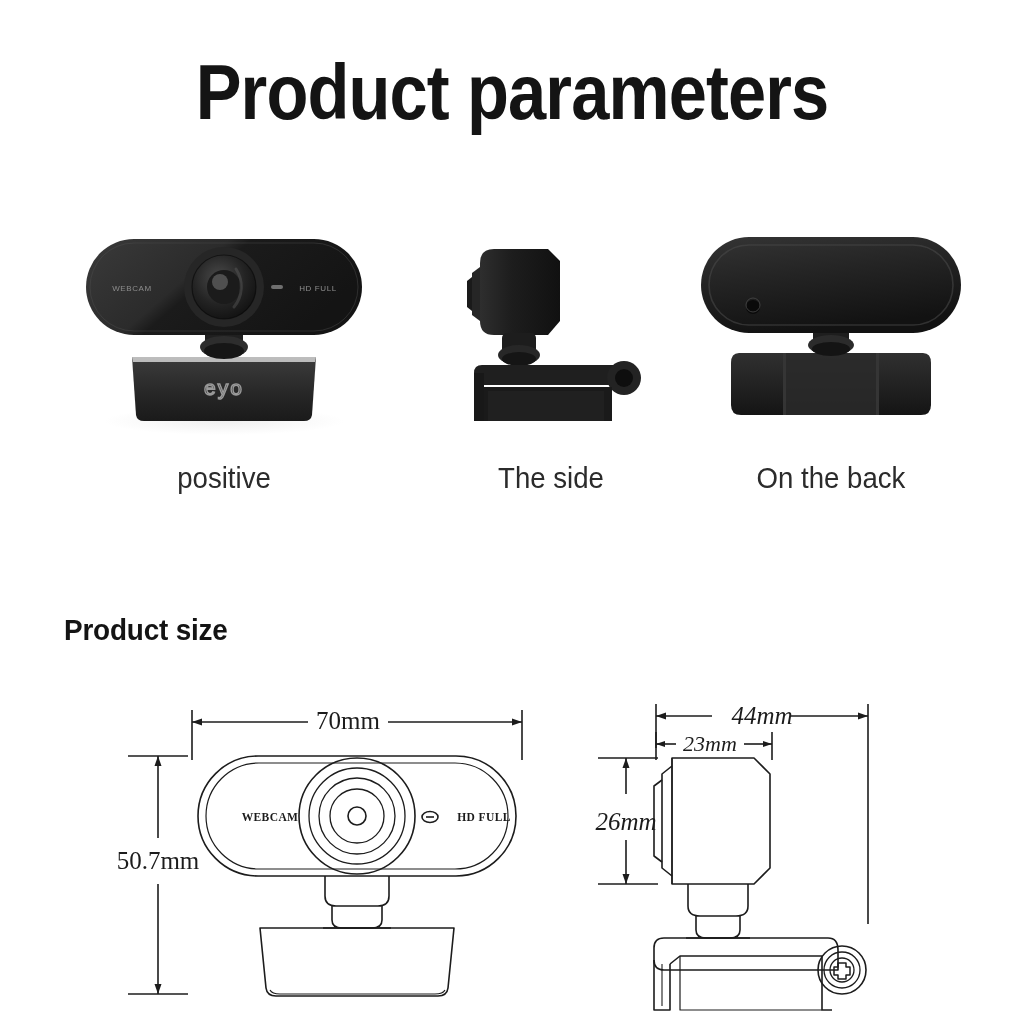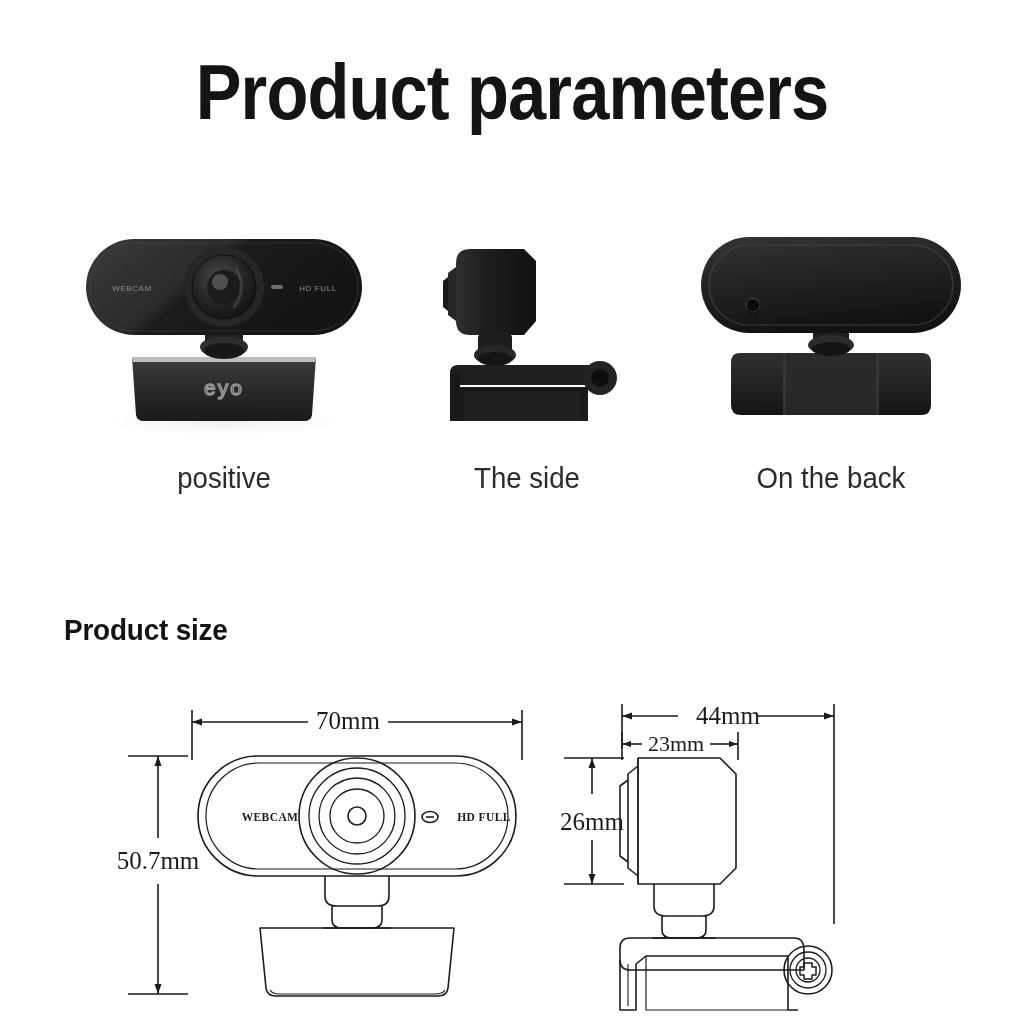--- a/index.html
+++ b/index.html
@@ -58,21 +58,21 @@
     width: 100%;
     text-align: center;
     font-family: "Liberation Sans Narrow", "Liberation Sans", sans-serif;
     font-size: 30px;
     line-height: 34px;
     color: #2b2b2b;
     transform: scaleX(0.92);
     white-space: nowrap;
   }
   #cell-front { left: 74px;  width: 300px; }
-  #cell-side  { left: 412px; width: 230px; }
+  #cell-side  { left: 436px; width: 230px; }
   #cell-back  { left: 691px; width: 280px; }
 
   
   .section-heading {
     position: absolute;
     left: 64px;
     top: 612px;
     font-family: "Liberation Sans Narrow", "Liberation Sans", sans-serif;
     font-weight: bold;
     font-size: 30px;
@@ -82,21 +82,21 @@
     transform: scaleX(0.93);
     transform-origin: left center;
     white-space: nowrap;
   }
 
   
   .drawing {
     position: absolute;
   }
   #drawing-front { left: 110px; top: 688px; }
-  #drawing-side  { left: 550px; top: 688px; }
+  #drawing-side  { left: 584px; top: 688px; font-style: italic; }
 
   .dim-text {
     font-family: "Liberation Serif", serif;
     fill: #1c1c1c;
   }
   svg { display: block; }
 </style>
 </head>
 <body>
 

